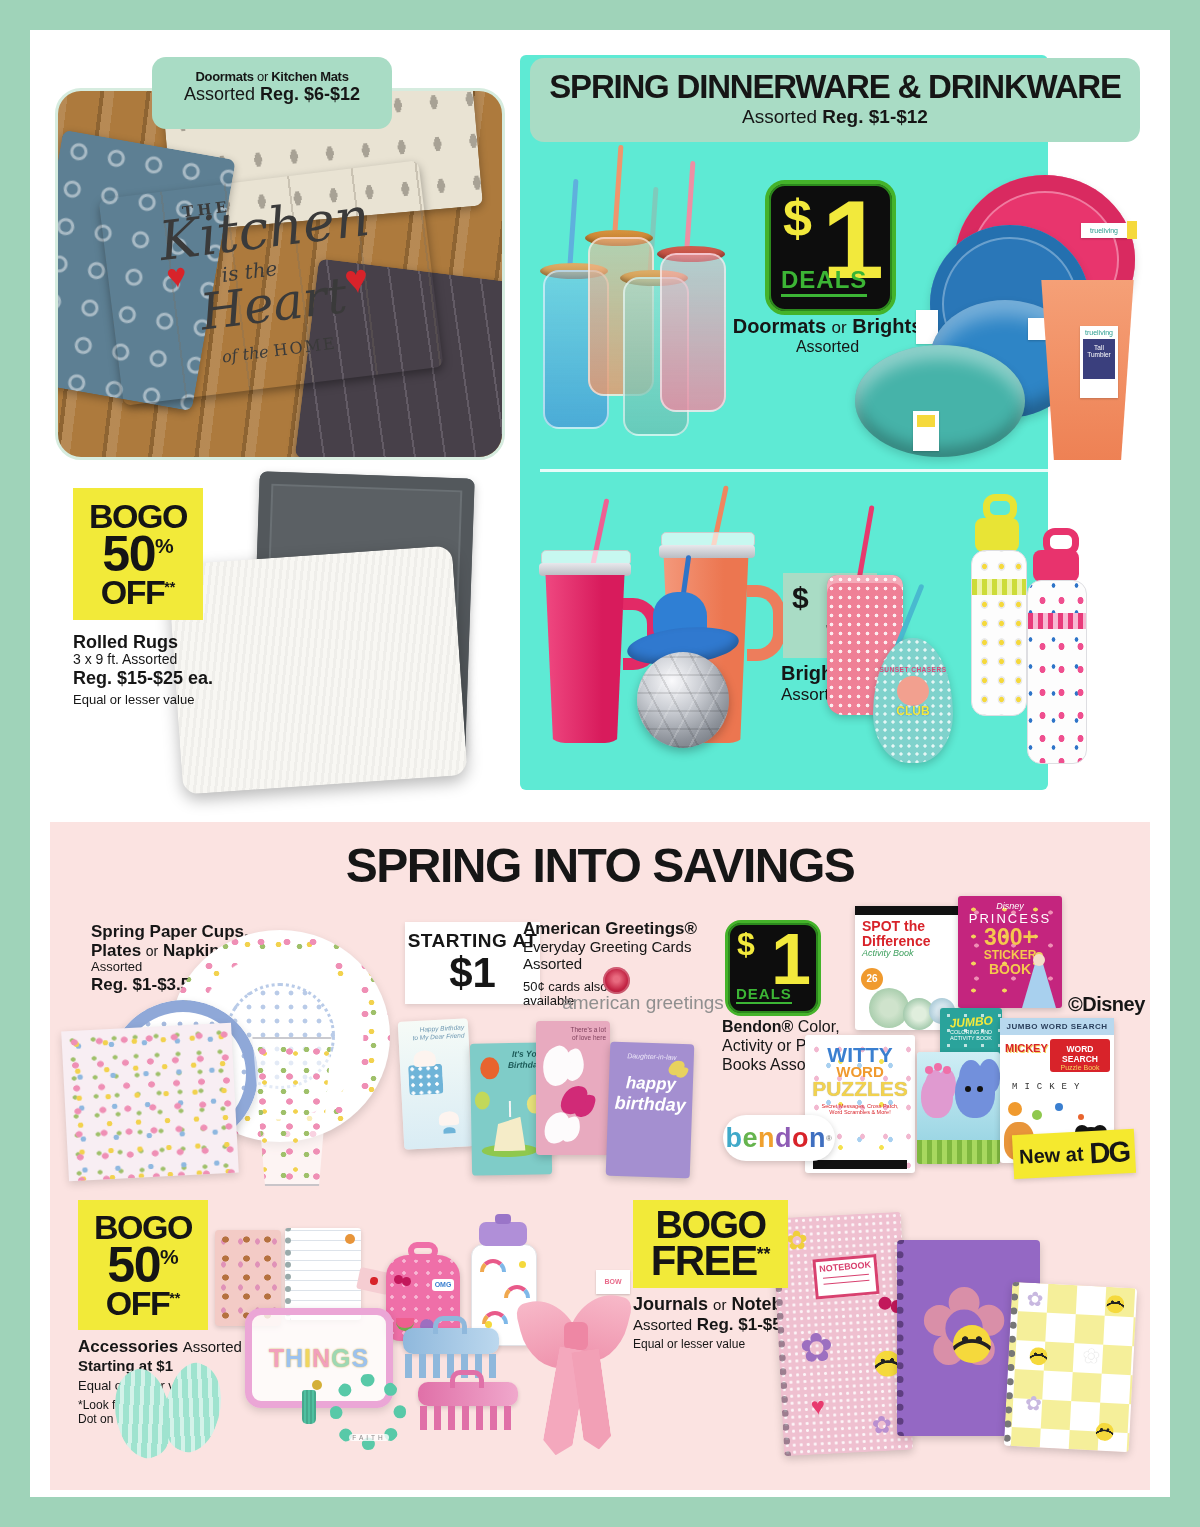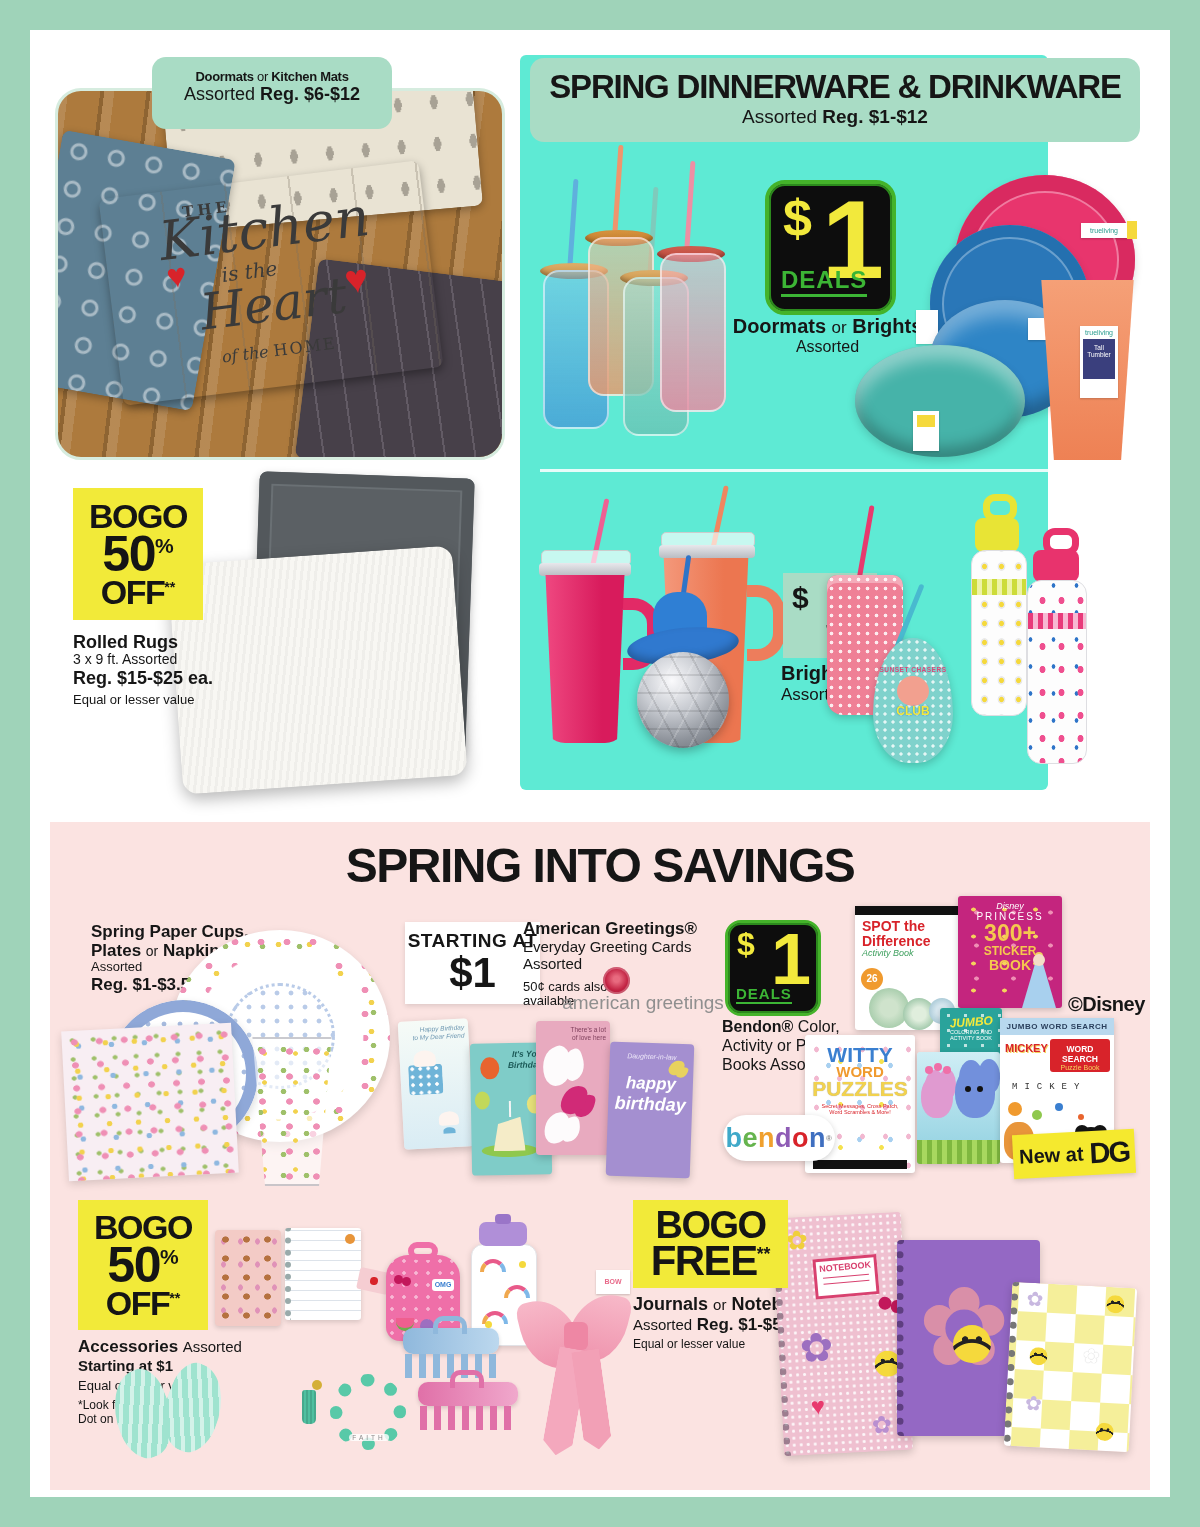--- a/index.html
+++ b/index.html
@@ -333,21 +333,21 @@
       </div>
       <div class="i" style="font-size:9px;color:#3fa05f;padding-left:7px">Activity Book</div>
       <div class="abs c b" style="left:6px;top:62px;width:22px;height:22px;border-radius:50%;background:#f09a2e;color:#fff;font-size:10px;line-height:22px">26</div>
       <div class="abs" style="left:14px;bottom:2px;width:40px;height:40px;border-radius:50%;background:radial-gradient(#cfe3cc 30%,#8fbf98)"></div>
       <div class="abs" style="left:48px;bottom:0;width:32px;height:32px;border-radius:50%;background:radial-gradient(#e0eedd 30%,#78b08a)"></div>
       <div class="abs" style="left:74px;bottom:6px;width:26px;height:26px;border-radius:50%;background:radial-gradient(#d8e8f0 30%,#8fb8c8)"></div>
     </div>
     <div class="book" style="left:908px;top:74px;width:104px;height:112px;background:#c4257e;color:#fff;
                 background-image:radial-gradient(#f5d35c 2px,transparent 2.6px),radial-gradient(#ef8fb5 2px,transparent 2.6px);background-size:31px 27px,37px 33px">
       <div class="i c" style="font-size:9px;padding-top:5px">Disney</div>
-      <div class="c" style="font-size:10px;letter-spacing:2px">PRINCESS</div>
+      <div class="c" style="font-size:13px;letter-spacing:2px">PRINCESS</div>
       <div class="c b" style="font-size:23px;color:#f5c84e;line-height:1">300+</div>
       <div class="c b" style="font-size:12px;color:#f5c84e;line-height:1.05">STICKER</div>
       <div class="c b" style="font-size:14px;color:#f5c84e;line-height:1.05">BOOK</div>
       <div class="abs" style="right:6px;bottom:0;width:34px;height:44px;background:#a8d0ee;clip-path:polygon(38% 0,62% 0,100% 100%,0 100%)"></div>
       <div class="abs" style="right:17px;bottom:42px;width:12px;height:12px;border-radius:50%;background:#f5ddc8;box-shadow:0 -4px 0 -2px #f0d060"></div>
     </div>
     <div class="abs b" style="left:1018px;top:171px;font-size:20px;letter-spacing:-.5px">©Disney</div>
     <div class="book" style="left:890px;top:186px;width:62px;height:102px;background:#2aa39b;color:#fff;
                 background-image:radial-gradient(rgba(255,255,255,.7) 1.5px,transparent 2px);background-size:17px 15px">
       <div class="c b i" style="font-size:12px;color:#f5e93c;padding-top:7px;transform:rotate(-4deg)">JUMBO</div>
@@ -429,20 +429,26 @@
       <div class="abs" style="left:188px;top:48px;width:32px;height:22px;background:#f5cdd2;transform:rotate(12deg);border-radius:3px">
         <div class="abs" style="left:12px;top:7px;width:8px;height:8px;border-radius:50%;background:#d8232a"></div>
       </div>
       <div class="abs" style="left:216px;top:33px;width:74px;height:86px;background:#ef6fa8;border-radius:22px 22px 14px 14px;box-shadow:0 2px 6px rgba(0,0,0,.2);
                   background-image:radial-gradient(rgba(255,255,255,.5) 1.5px,transparent 2px);background-size:12px 12px">
         <div class="abs" style="left:22px;top:-13px;width:30px;height:18px;border:6px solid #ef6fa8;border-radius:10px;box-sizing:border-box"></div>
         <div class="abs" style="left:8px;top:20px;width:9px;height:9px;border-radius:50%;background:#c2185b;box-shadow:8px 2px 0 #c2185b"></div>
         <div class="abs" style="right:6px;top:24px;width:22px;height:12px;background:#fff;border-radius:3px;font-size:7px;color:#3a7fd0;font-weight:bold;text-align:center;line-height:12px">OMG</div>
         <div class="abs" style="left:10px;bottom:10px;width:18px;height:10px;background:#ef5f8f;border-radius:0 0 18px 18px;border-bottom:3px solid #6fae4e"></div>
         <div class="abs" style="left:34px;bottom:8px;width:14px;height:14px;border-radius:50%;background:#9d6fc0"></div>
+      </div>
+      <div class="abs" style="left:75px;top:86px;width:148px;height:100px;background:rgba(255,255,255,.8);border:7px solid #eba6d6;border-radius:16px;box-sizing:border-box;
+                  box-shadow:0 3px 8px rgba(0,0,0,.15);display:flex;align-items:center;justify-content:center">
+        <div class="things b" style="font-size:25px;letter-spacing:1px">
+          <span>T</span><span>H</span><span>I</span><span>N</span><span>G</span><span>S</span>
+        </div>
       </div>
       <div class="abs" style="left:-55px;top:140px;width:110px;height:100px">
         <div class="abs" style="left:0;top:8px;width:56px;height:88px;background:#9fe3cf;border-radius:65% 35% 60% 40%;transform:rotate(-22deg);
              background-image:repeating-linear-gradient(115deg,rgba(255,255,255,.55) 0 4px,transparent 4px 10px)"></div>
         <div class="abs" style="left:50px;top:2px;width:56px;height:88px;background:#9fe3cf;border-radius:35% 65% 40% 60%;transform:rotate(22deg);
              background-image:repeating-linear-gradient(65deg,rgba(255,255,255,.55) 0 4px,transparent 4px 10px)"></div>
       </div>
       <div class="abs" style="left:160px;top:152px;width:76px;height:76px;border:13px dotted #58c9a8;border-radius:50%;box-sizing:border-box">
         <div class="abs c" style="left:6px;bottom:-4px;width:40px;font-size:6.5px;letter-spacing:3px;color:#8a8a8a;background:rgba(255,255,255,.8);border-radius:4px">FAITH</div>
       </div>

